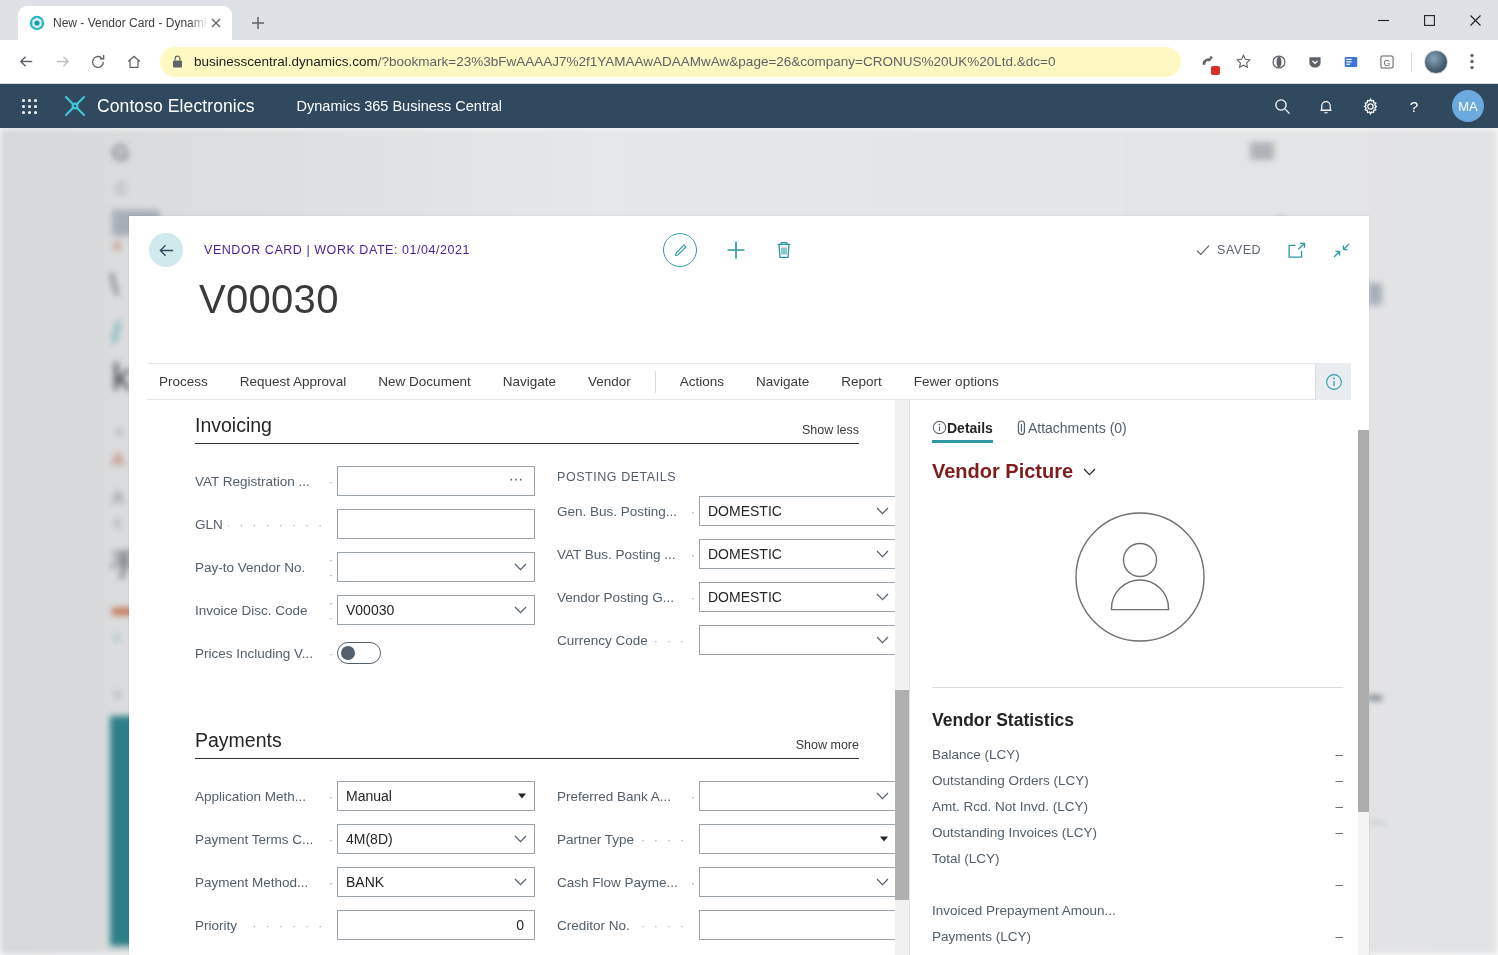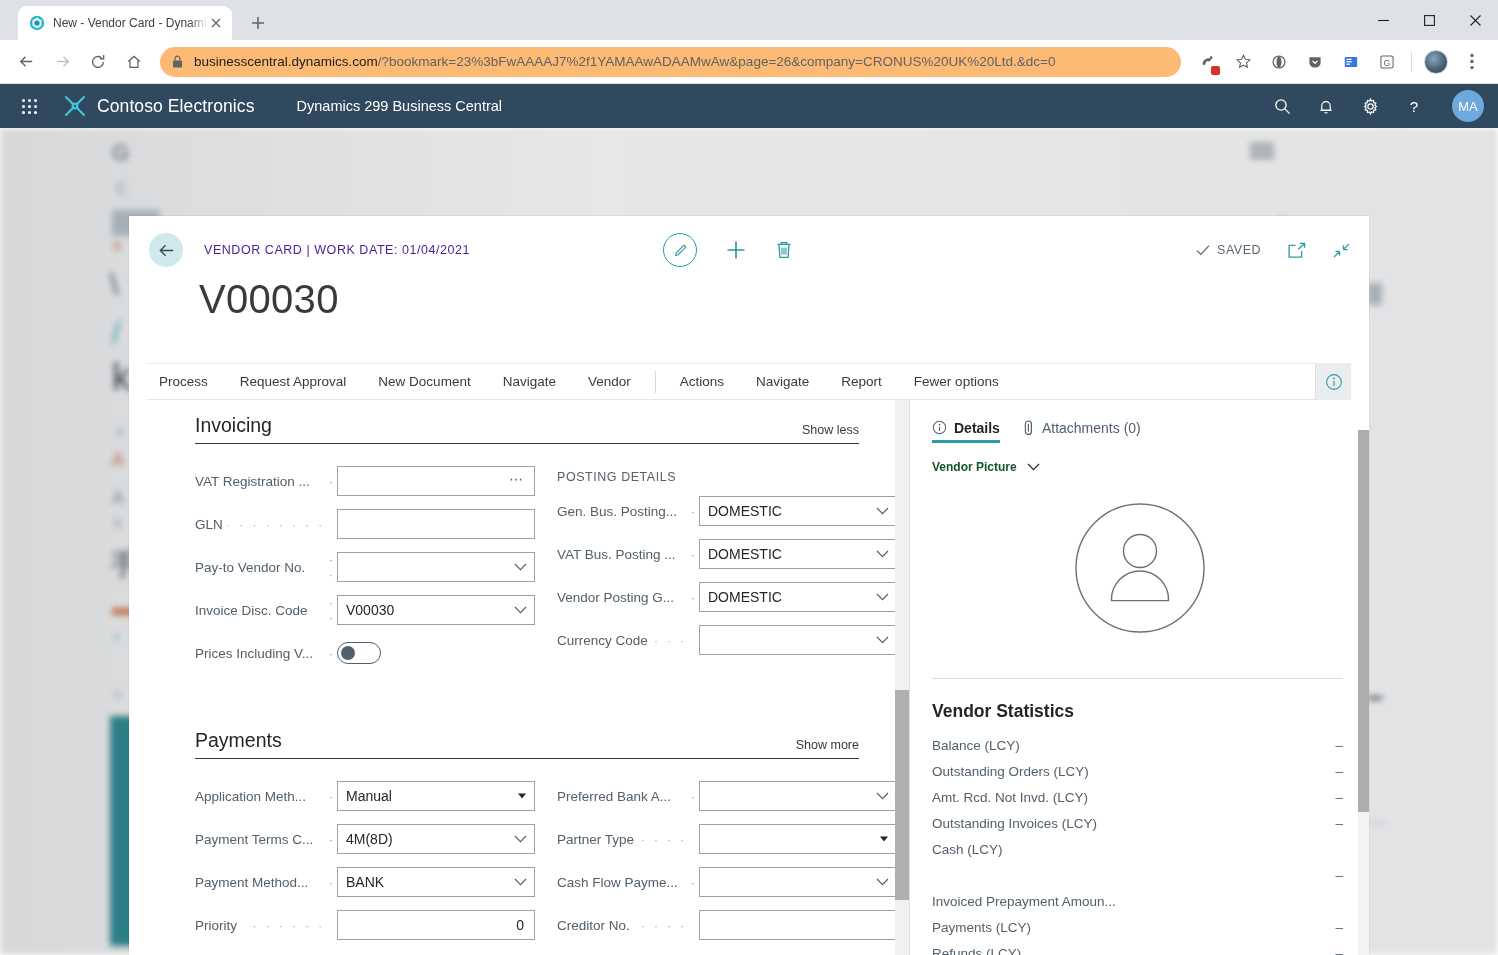--- a/index.html
+++ b/index.html
@@ -53,21 +53,21 @@
     display: flex; align-items: center; padding: 0 8px;
     border-bottom: 1px solid #dadce0;
   }
   .nav-btn {
     width: 32px; height: 32px; margin: 0 2px;
     display: flex; align-items: center; justify-content: center;
     color: #5f6368; border-radius: 50%;
   }
   .nav-btn.disabled { color: #bdc1c6; }
   .omnibox {
-    flex: 1; height: 30px; background: #fdba74; border-radius: 15px;
+    flex: 1; height: 30px; background: #fef9c3; border-radius: 15px;
     display: flex; align-items: center; padding: 0 12px; margin: 0 8px;
     overflow: hidden;
   }
   .omnibox-lock { margin-right: 10px; color: #5f6368; flex: 0 0 12px; }
   .omnibox-url {
     font-size: 13.5px; color: #202124; white-space: nowrap; overflow: hidden;
   }
   .omnibox-url .host { color: #202124; }
   .omnibox-url .rest { color: #5f6368; }
   .tool-icons { display: flex; align-items: center; }
@@ -263,30 +263,30 @@
   
   .factbox {
     flex: 1 1 auto; border-left: 1px solid #e4e4e4; position: relative;
     padding: 0 0 0 0; overflow: hidden; background: #ffffff;
   }
   .fb-tabs {
     display: flex; align-items: center; gap: 22px; padding: 16px 0 0 22px;
     height: 46px;
   }
   .fb-tab {
-    display: flex; align-items: center; gap: 7px; font-size: 14px;
+    display: flex; align-items: center; gap: 0; font-size: 14px;
     color: #53606b; padding-bottom: 7px; position: relative;
   }
   .fb-tab.active { color: #252525; font-weight: bold; }
   .fb-tab.active::after {
     content: ""; position: absolute; left: 0; right: 0; bottom: 0;
     height: 2.5px; background: #2e9aa5;
   }
   .fb-section-title {
-    font-size: 12px; font-weight: bold; color: #14532d; padding: 14px 0 0 22px;
+    font-size: 20px; font-weight: bold; color: #7f1d1d; padding: 14px 0 0 22px;
     display: flex; align-items: center; gap: 10px;
   }
   .pic-wrap { display: flex; justify-content: center; padding: 28px 0 0 0; }
   .fb-divider { height: 1px; background: #dcdcdc; margin: 44px 26px 0 22px; }
   .fb-stats-title { font-size: 17.5px; font-weight: bold; color: #252525; padding: 22px 0 0 22px; }
   .stat-row {
     display: flex; align-items: flex-start; justify-content: space-between;
     padding: 0 26px 0 22px; height: 26px;
   }
   .stat-label { font-size: 13.5px; color: #53606b; }
@@ -447,21 +447,21 @@
         <g stroke="#3ec7d9" stroke-width="2.1" fill="none" stroke-linecap="round">
           <path d="M4 3 L11.4 10.6"></path>
             <path d="M22 3 L14.6 10.6"></path>
           <path d="M4 21 L11.4 13.4"></path>
             <path d="M22 21 L14.6 13.4"></path>
           <circle cx="13" cy="12" r="2.4"></circle>
         </g>
       </svg>
     </span>
     <span class="bc-company">Contoso Electronics</span>
-    <span class="bc-appname">Dynamics 299 Business Central</span>
+    <span class="bc-appname">Dynamics 365 Business Central</span>
     <div class="bc-nav-right">
       <div class="bc-nav-icon">
         <svg width="19" height="19" viewBox="0 0 20 20">
             <circle cx="8.4" cy="8.4" r="5.4" fill="none" stroke="currentColor" stroke-width="1.4"></circle>
             <path d="M12.5 12.5 L17.5 17.5" stroke="currentColor" stroke-width="1.4"></path>
           </svg>
       </div>
       <div class="bc-nav-icon">
         <svg width="18" height="19" viewBox="0 0 20 20">
             <path d="M5.3 14.2 V9.2 A4.7 4.7 0 0 1 14.7 9.2 V14.2 Z" fill="none" stroke="currentColor" stroke-width="1.3"></path>
@@ -927,21 +927,21 @@
           </div>
         <div class="stat-row">
             <span class="stat-label">Amt. Rcd. Not Invd. (LCY)</span>
             <span class="stat-val">–</span>
           </div>
         <div class="stat-row">
             <span class="stat-label">Outstanding Invoices (LCY)</span>
             <span class="stat-val">–</span>
           </div>
         <div class="stat-row">
-            <span class="stat-label">Cash (LCY)</span>
+            <span class="stat-label">Total (LCY)</span>
             <span class="stat-val"></span>
           </div>
         <div class="stat-row">
             <span class="stat-label"></span>
             <span class="stat-val">–</span>
           </div>
         <div class="stat-row">
             <span class="stat-label">Invoiced Prepayment Amoun...</span>
             <span class="stat-val"></span>
           </div>

